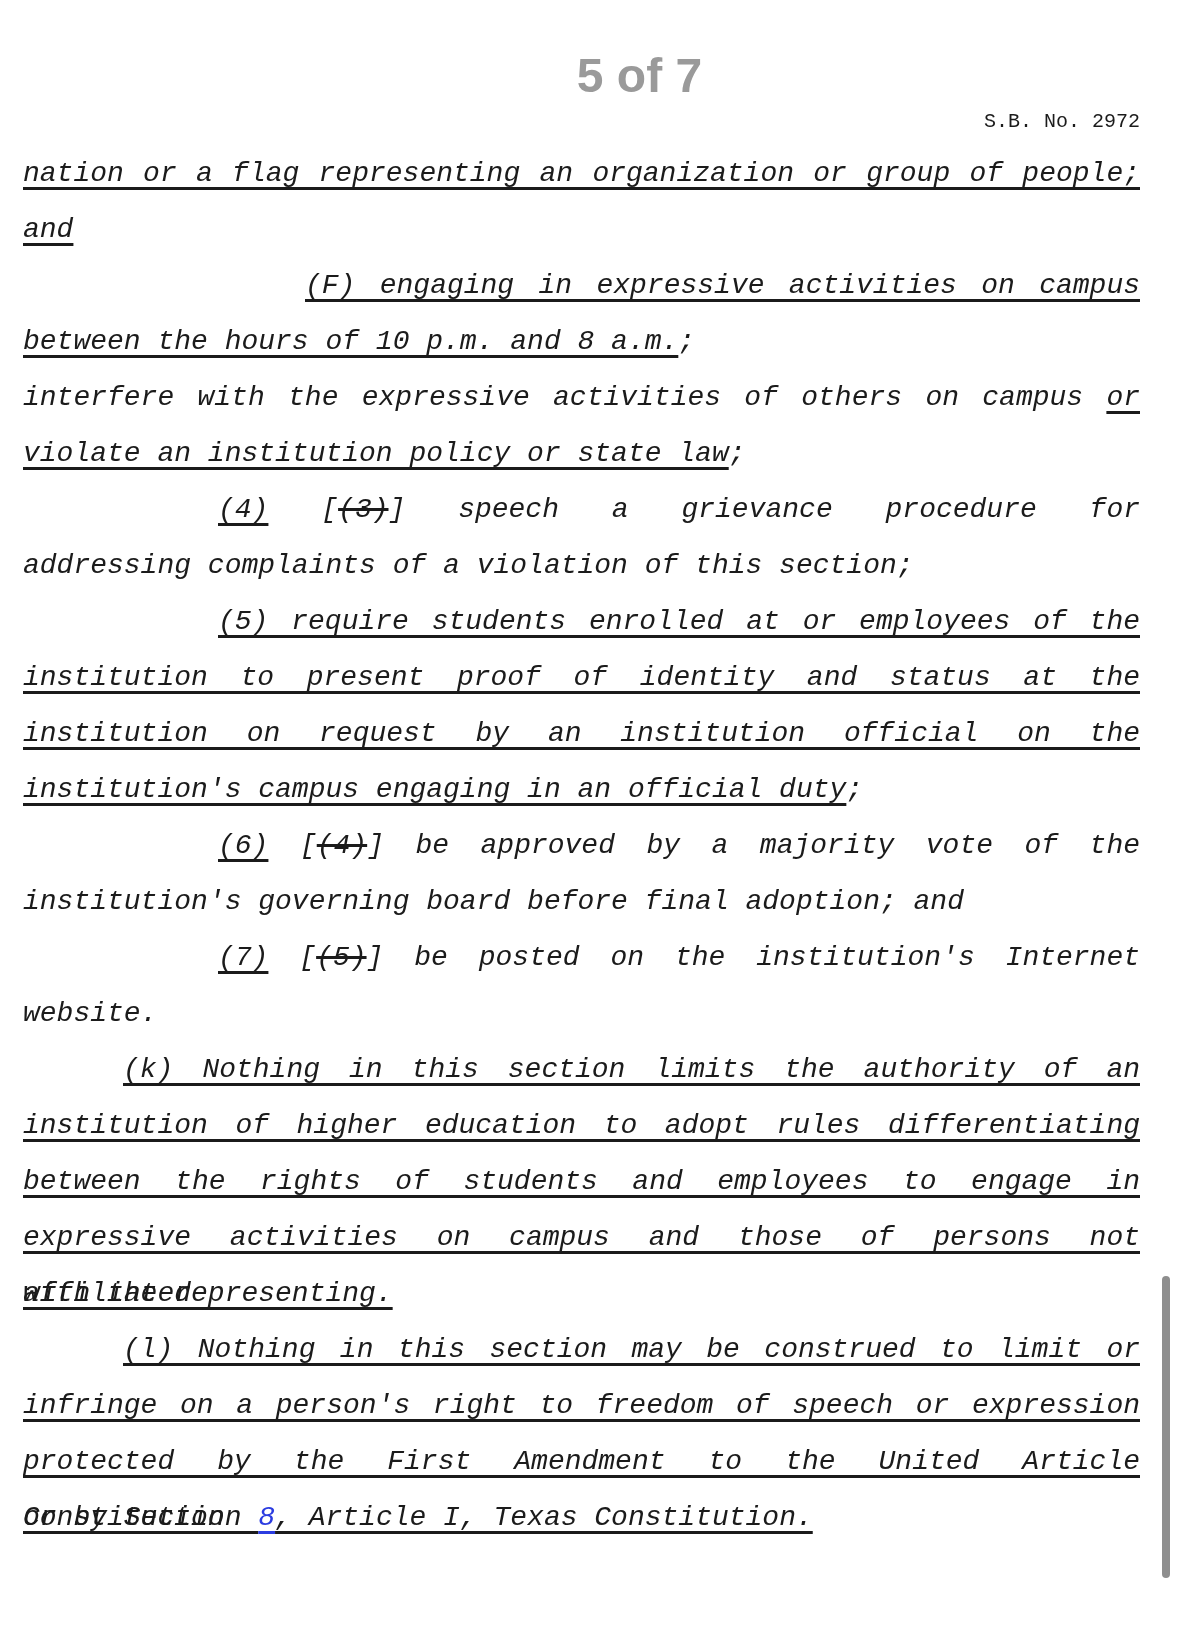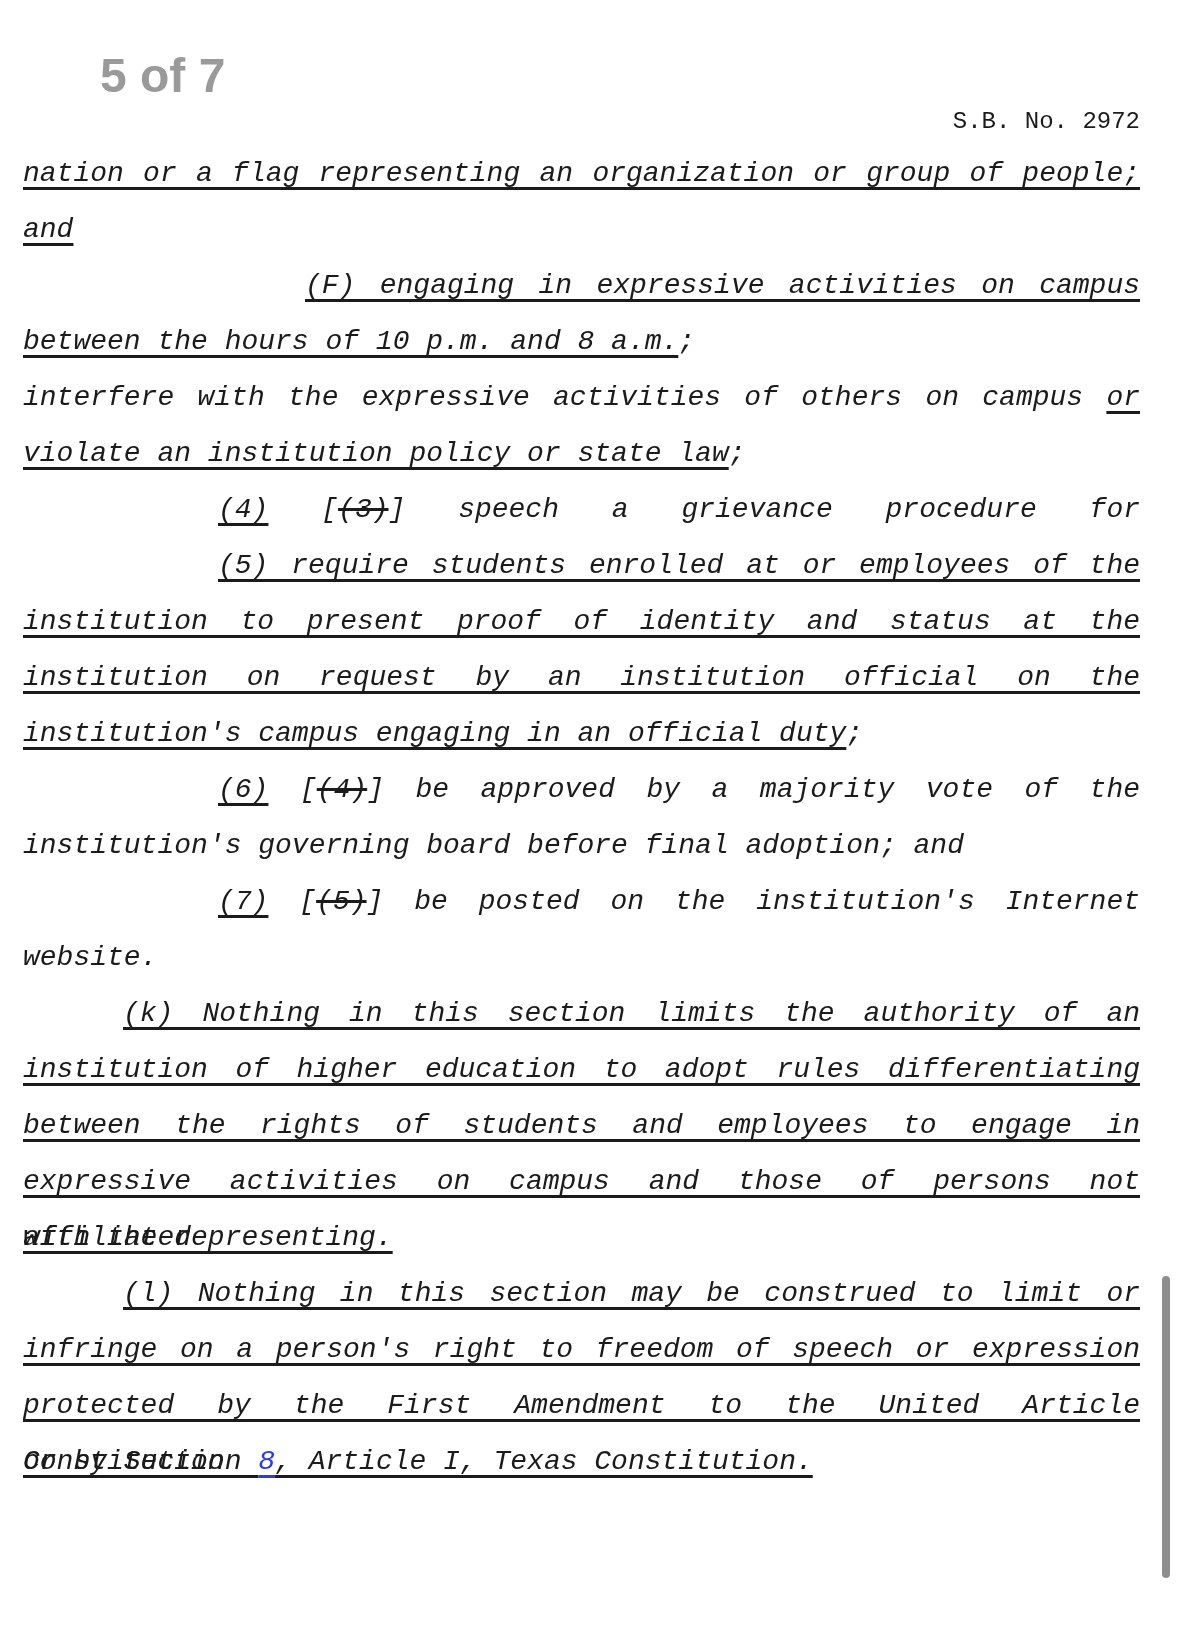--- a/index.html
+++ b/index.html
@@ -12,23 +12,24 @@
     font-family: "Liberation Mono", "DejaVu Sans Mono", monospace;
     color: var(--text-color, #1b1b1b);
   }
   .page-label {
     font-family: "Liberation Sans", "DejaVu Sans", sans-serif;
     font-weight: bold;
     font-size: 48px;
     line-height: 1;
     color: var(--header-gray, #9a9a9a);
     margin: 52px 0 0 100px;
+    text-align: center;
   }
   .bill-number {
-    font-size: 24px;
+    font-size: 20px;
     line-height: 34px;
     margin-top: 5px;
     padding-right: 39px;
     text-align: right;
   }
   .doc-body {
     margin-top: 7px;
     padding-left: 23px;
     padding-right: 39px; 
   }
@@ -77,20 +78,21 @@
   <div class="page-label">5 of 7</div>
   <div class="bill-number">S.B. No. 2972</div>
   <div class="doc-body">
       <div class="line just"><span class="seg-u">nation or a flag representing an organization or group of people;</span></div>
       <div class="line"><span class="seg-u">and</span></div>
       <div class="line just" style="padding-left: 282px;"><span class="seg-u">(F) engaging in expressive activities on campus</span></div>
       <div class="line"><span class="seg-u">between the hours of 10 p.m. and 8 a.m.</span><span class="seg-n">;</span></div>
       <div class="line just"><span class="seg-n">interfere with the expressive activities of others on campus </span><span class="seg-u">or</span></div>
       <div class="line"><span class="seg-u">violate an institution policy or state law</span><span class="seg-n">;</span></div>
       <div class="line just" style="padding-left: 195px;"><span class="seg-u">(4)</span><span class="seg-n"> [</span><span class="seg-s">(3)</span><span class="seg-n">] speech a grievance procedure for</span></div>
+      <div class="line"><span class="seg-n">addressing complaints of a violation of this section;</span></div>
       <div class="line just" style="padding-left: 195px;"><span class="seg-u">(5) require students enrolled at or employees of the</span></div>
       <div class="line just"><span class="seg-u">institution to present proof of identity and status at the</span></div>
       <div class="line just"><span class="seg-u">institution on request by an institution official on the</span></div>
       <div class="line"><span class="seg-u">institution's campus engaging in an official duty</span><span class="seg-n">;</span></div>
       <div class="line just" style="padding-left: 195px;"><span class="seg-u">(6)</span><span class="seg-n"> [</span><span class="seg-s">(4)</span><span class="seg-n">] be approved by a majority vote of the</span></div>
       <div class="line"><span class="seg-n">institution's governing board before final adoption; and</span></div>
       <div class="line just" style="padding-left: 195px;"><span class="seg-u">(7)</span><span class="seg-n"> [</span><span class="seg-s">(5)</span><span class="seg-n">] be posted on the institution's Internet</span></div>
       <div class="line"><span class="seg-n">website.</span></div>
       <div class="line just" style="padding-left: 100px;"><span class="seg-u">(k) Nothing in this section limits the authority of an</span></div>
       <div class="line just"><span class="seg-u">institution of higher education to adopt rules differentiating</span></div>

